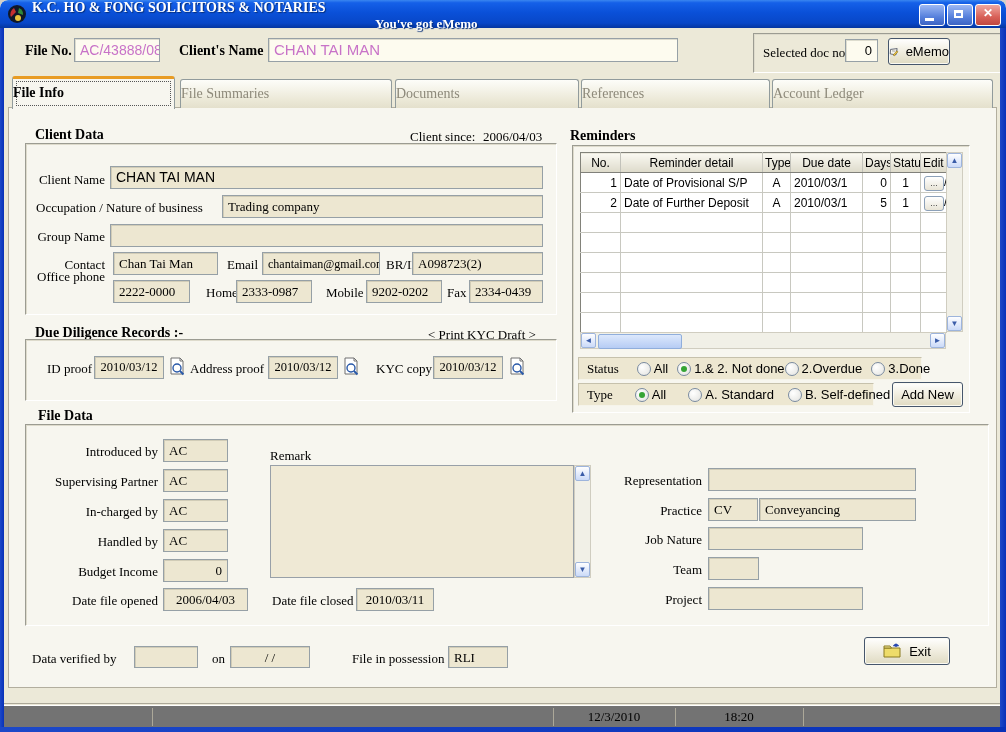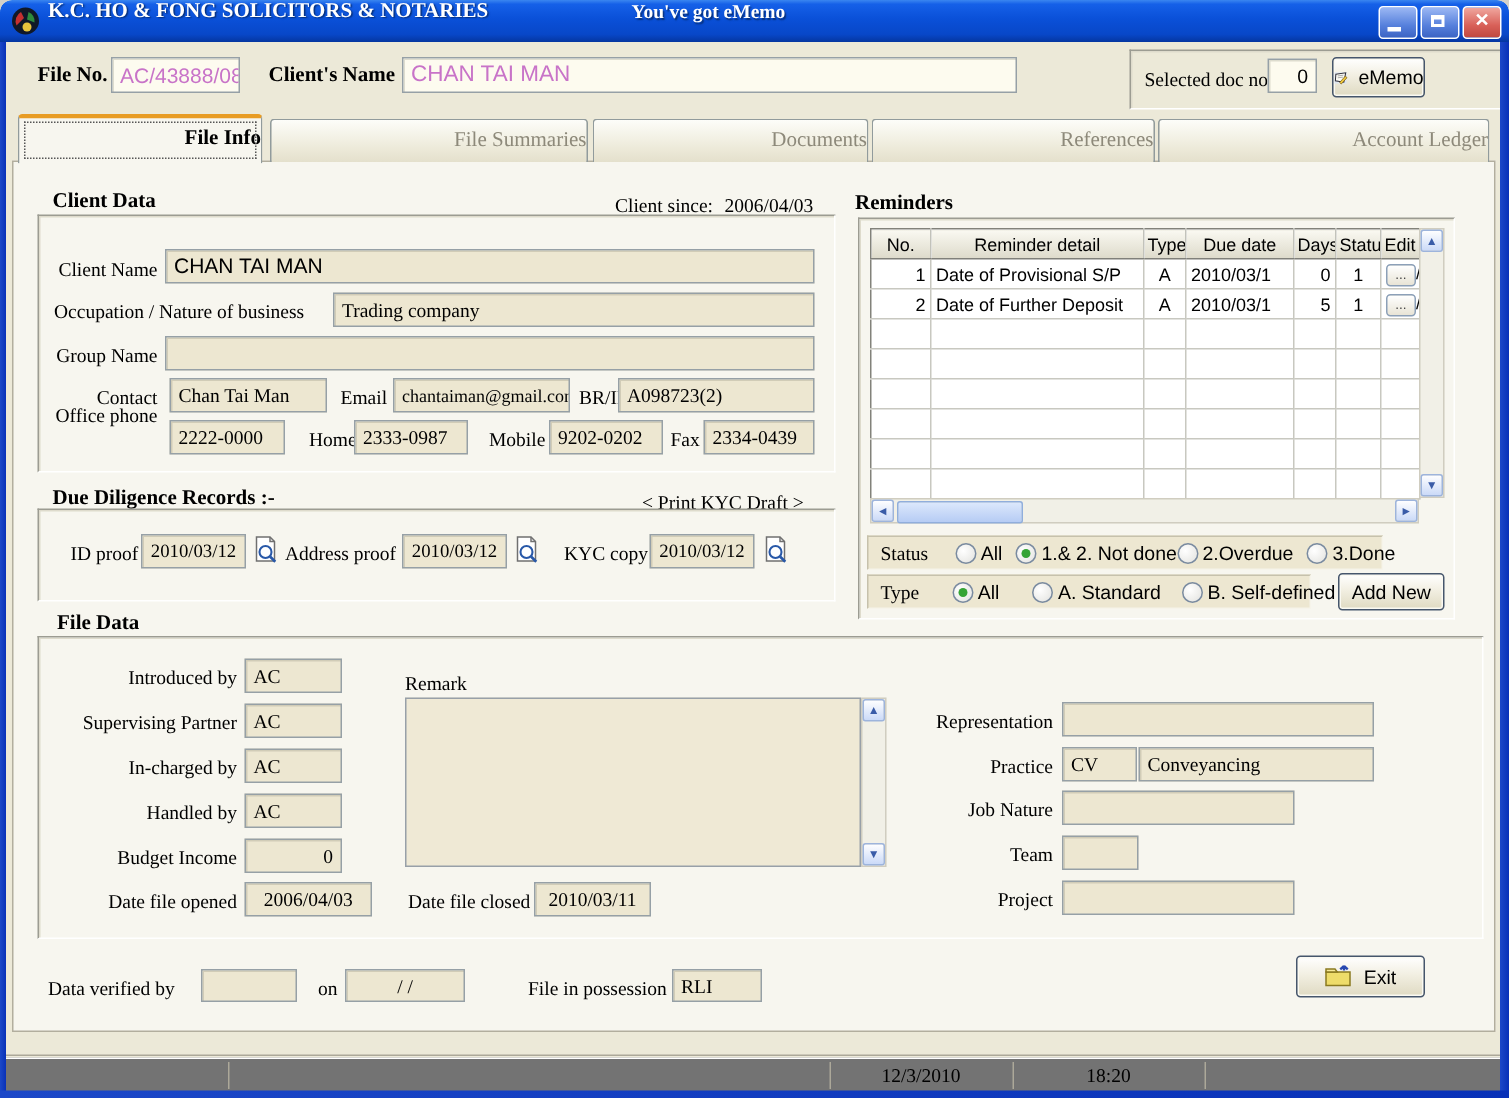--- a/index.html
+++ b/index.html
@@ -6,22 +6,22 @@
   #window { position:relative; width:1006px; height:732px; background:#ECE9D8;
             font-family:"Liberation Serif",serif; overflow:hidden; border-radius:8px 8px 0 0; }
   .abs { position:absolute; }
 
   
   .titlebar { position:absolute; left:0; top:0; width:1006px; height:28px;
     background:linear-gradient(180deg,#3A86F0 0%,#1560E8 10%,#0A50D8 45%,#0847C8 82%,#0536A0 100%);
     border-radius:8px 8px 0 0; }
   .wtitle { position:absolute; left:32px; top:0; line-height:28px; color:#fff;
     font:bold 14px "Liberation Serif",serif; text-shadow:1px 1px 1px #052E78; white-space:nowrap; }
-  .wnotice { position:absolute; left:375px; top:0; line-height:28px; color:#fff;
-    font:bold 13px "Liberation Serif",serif; text-shadow:1px 1px 1px #052E78; white-space:nowrap;margin-left:46px; }
+  .wnotice { position:absolute; left:375px; top:16px; line-height:28px; color:#fff;
+    font:bold 13px "Liberation Serif",serif; text-shadow:1px 1px 1px #052E78; white-space:nowrap; }
   .winbtns { position:absolute; right:5px; top:4px; display:flex; gap:2px; }
   .wbtn { width:24px; height:20px; border:1px solid #fff; border-radius:3px; position:relative;
     background:linear-gradient(180deg,#9CB8F4,#5680DC 60%,#3C64C4); }
   .wbtn.close { background:linear-gradient(180deg,#F0A8A0,#D86058 60%,#C04840); }
   .wbtn .glyphmin { position:absolute; left:5px; bottom:4px; width:9px; height:3px; background:#fff; }
   .wbtn .glyphmax { position:absolute; left:6px; top:5px; width:9px; height:8px; border:2px solid #fff; border-top-width:3px; box-sizing:border-box; }
   .wbtn .glyphx { position:absolute; width:100%; text-align:center; top:1px; color:#fff; font:bold 12px "Liberation Sans",sans-serif; }
 
   
   .lbl  { position:absolute; font:13px "Liberation Serif",serif; color:#000; white-space:nowrap; }
@@ -38,21 +38,21 @@
 
   .gbox { position:absolute; border:1px solid; border-color:#9C9C92 #FFFFFF #FFFFFF #9C9C92;
     box-shadow:inset 1px 1px 0 #DEDBCC; }
   .page { position:absolute; left:8px; top:107px; width:989px; height:581px;
     background:#F7F6EF; border:1px solid #B2AE9E; box-sizing:border-box; }
 
   
   .tab { position:absolute; top:79px; height:29px; box-sizing:border-box;
     background:linear-gradient(#FDFDF9,#ECE9D8 70%,#E4E0CC); border:1px solid #919B9C; border-bottom:none;
     border-radius:3px 3px 0 0; color:#8D897A; font:14px "Liberation Serif",serif;
-    text-align:right; line-height:27px; z-index:3; }
+    text-align:left; line-height:27px; z-index:3; }
   .tab.active { top:76px; height:33px; background:#F7F6EF; color:#000; font-weight:bold;
     border-top:3px solid #E89C24; line-height:27px; z-index:4; }
   .tab.active::after { content:""; position:absolute; left:3px; right:3px; top:2px; bottom:3px; border:1px dotted #555; }
 
   
   .rtable { position:absolute; left:580px; top:152px; width:366px; border-collapse:collapse;
     table-layout:fixed; background:#fff; font:12px "Liberation Sans",sans-serif;
     border:1px solid #82827A; }
   .rtable th { background:linear-gradient(#FAF9F2,#DDDACA); border-right:1px solid #C2C2BA;
     border-bottom:1px solid #80807A; font-weight:normal; height:19px; padding:0 2px;

